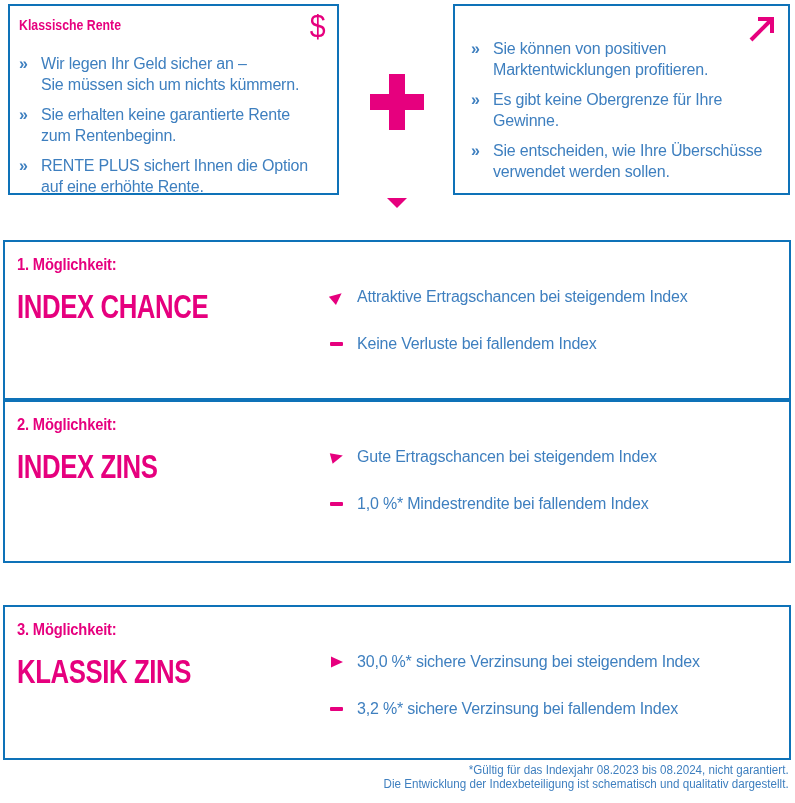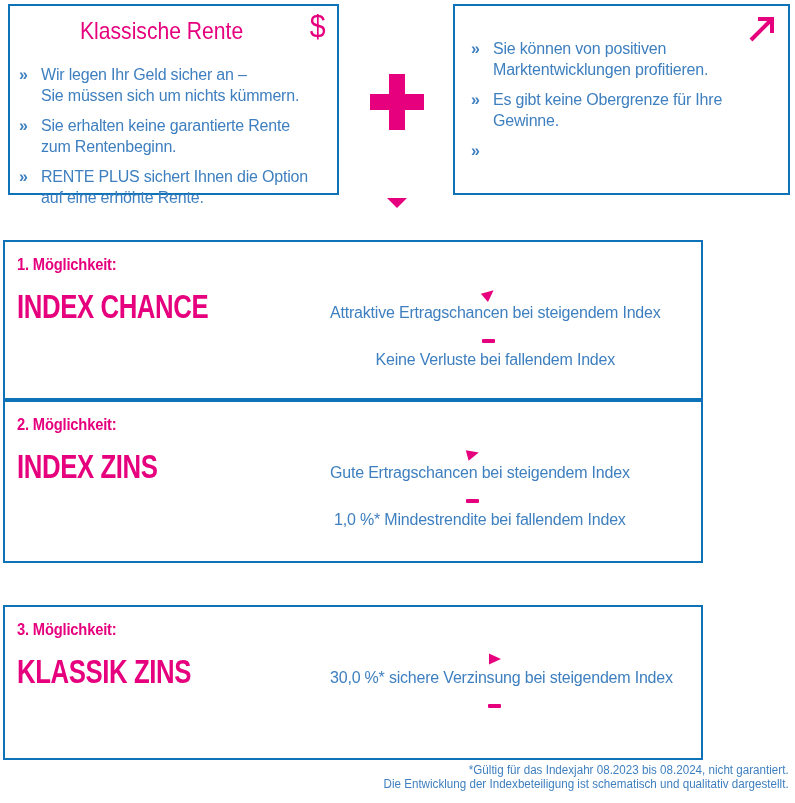--- a/index.html
+++ b/index.html
@@ -17,23 +17,22 @@
 
   
   .hbox{
     position:absolute;top:4px;height:191px;
     border:2px solid var(--border_blue);background:#fff;
     padding:12px 10px 0 16px;
   }
   .hbox-left{left:8px;width:331px;padding-left:9px;}
   .hbox-right{left:453px;width:337px;}
   .hbox h2{
-    color:var(--magenta);font-size:24px;font-weight:400;line-height:1.1;
+    color:var(--magenta);font-size:14px;font-weight:700;line-height:1.1;
     white-space:nowrap;
-    text-align:center;
   }
   .cond-sm{display:inline-block;transform:scaleX(.88);transform-origin:0 50%;}
   .hbox ul{list-style:none;margin-top:20px;}
   .hbox li{display:flex;margin-bottom:9px;}
   .gm{
     width:22px;flex:0 0 22px;color:var(--blue_text);
     font-size:16px;line-height:21px;font-weight:700;
   }
   .bt{
     color:var(--blue_text);font-size:16px;line-height:21px;
@@ -58,38 +57,38 @@
     background:var(--magenta);
   }
   .tri-down{
     position:absolute;left:387px;top:198px;width:0;height:0;
     border-left:10px solid transparent;border-right:10px solid transparent;
     border-top:10px solid var(--magenta);
   }
 
   
   .option{
-    position:absolute;left:3px;width:700px;
+    position:absolute;left:3px;width:788px;
     border:2px solid var(--border_blue);background:#fff;
     padding:14px 14px 0 12px;
   }
   .option-1{top:240px;height:160px;}
   .option-2{top:400px;height:163px;}
   .option-3{top:605px;height:155px;}
   .opt-label{
     color:var(--magenta);font-size:16px;font-weight:700;letter-spacing:-0.2px;
   }
   .opt-label span{display:inline-block;transform:scaleX(.92);transform-origin:0 50%;}
   .opt-title{
     margin-top:16px;color:var(--magenta);
     font-size:33px;font-weight:700;line-height:1;white-space:nowrap;
   }
   .cond{display:inline-block;transform:scaleX(.78);transform-origin:0 50%;letter-spacing:-0.5px;}
   .opt-items{position:absolute;left:325px;top:44px;}
-  .opt-item{display:flex;align-items:center;margin-bottom:26px;height:21px;flex-direction:column;}
+  .opt-item{display:flex;align-items:center;margin-bottom:26px;height:21px;}
   .opt-icon{width:16px;flex:0 0 16px;margin-right:11px;display:flex;align-items:center;justify-content:flex-start;}
   .opt-icon svg{display:block;}
   .rot-steep svg{transform:rotate(-40deg);}
   .rot-slight svg{transform:rotate(-15deg);}
   .dash{width:13px;height:4px;background:var(--magenta);border-radius:1px;}
   .opt-text{
     color:var(--blue_text);font-size:16px;line-height:21px;letter-spacing:-0.2px;
     white-space:nowrap;
   }
 
@@ -143,20 +142,22 @@
         <span class="bt">Sie können von positiven
 Marktentwicklungen profitieren.</span>
       </li>
       <li>
         <span class="gm">»</span>
         <span class="bt">Es gibt keine Obergrenze für Ihre
 Gewinne.</span>
       </li>
       <li>
         <span class="gm">»</span>
+        <span class="bt">Sie entscheiden, wie Ihre Überschüsse
+verwendet werden sollen.</span>
       </li>
     </ul>
   </section>
 
   <section class="option option-1">
     <div class="opt-label"><span>1. Möglichkeit:</span></div>
     <div class="opt-title"><span class="cond">INDEX CHANCE</span></div>
     <div class="opt-items">
       <div class="opt-item">
         <span class="opt-icon rot-steep">
@@ -205,20 +206,21 @@
           <svg width="14" height="14" viewBox="0 0 14 14">
               <polygon points="1,1.5 13,7 1,12.5" fill="#e6007e"></polygon>
             </svg>
         </span>
         <span class="opt-text">30,0 %* sichere Verzinsung bei steigendem Index</span>
       </div>
       <div class="opt-item">
         <span class="opt-icon">
             <span class="dash"></span>
           </span>
+        <span class="opt-text">3,2 %* sichere Verzinsung bei fallendem Index</span>
       </div>
     </div>
   </section>
 
   <footer class="footnote">
     <div>*Gültig für das Indexjahr 08.2023 bis 08.2024, nicht garantiert.</div>
     <div>Die Entwicklung der Indexbeteiligung ist schematisch und qualitativ dargestellt.</div>
   </footer>
 
 </div>

